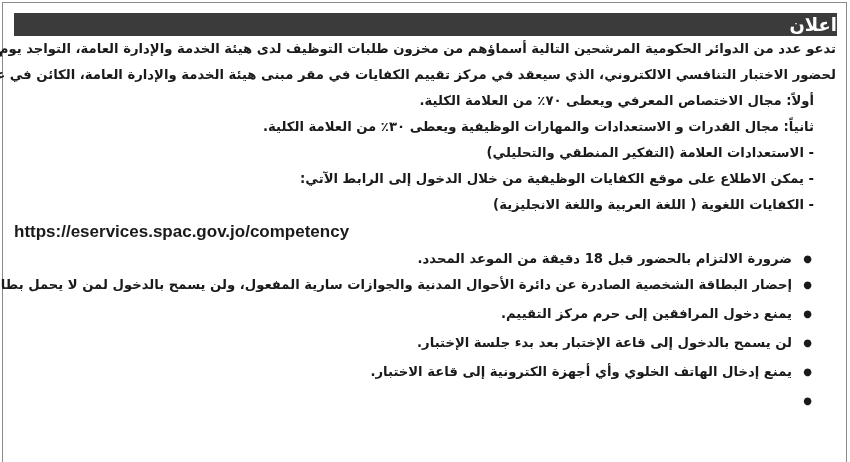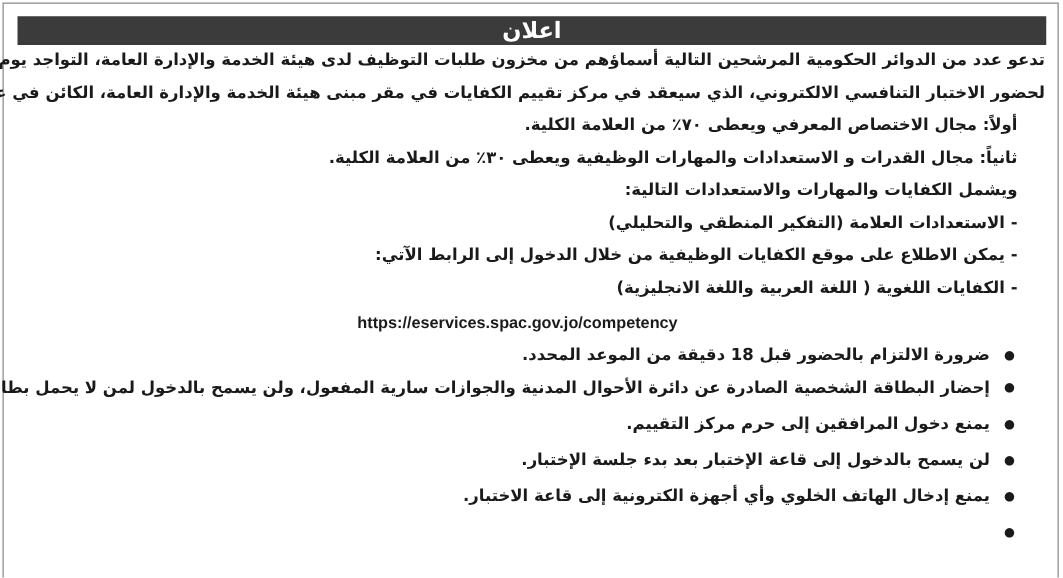--- a/index.html
+++ b/index.html
@@ -25,21 +25,21 @@
       background: #ffffff;
     }
     .header-bar {
       position: absolute;
       left: 14px;
       top: 13px;
       width: 823px;
       height: 23px;
       background: #3b3b3b;
       color: #ffffff;
-      text-align: center;
+      text-align: right;
       direction: rtl;
     }
     .header-title {
       font-weight: bold;
       font-size: 18px;
       line-height: 23px;
       letter-spacing: 0;
     }
     .content {
       position: absolute;
@@ -56,23 +56,23 @@
       line-height: 26px;
       white-space: nowrap;
       font-weight: bold;
     }
     .line.intro1 { margin-right: -22px; }
     .line.intro2 { margin-right: -22px; }
     .url-line {
       height: 28px;
       line-height: 28px;
       direction: ltr;
-      text-align: center;
+      text-align: left;
       font-family: "Liberation Sans", sans-serif;
-      font-size: 13px;
+      font-size: 17px;
       font-weight: bold;
       color: #1a1a1a;
     }
     .notes-title {
       height: 24px;
       line-height: 22px;
       font-weight: normal;
       font-size: 13.5px;
     }
     ul.notes {
@@ -106,21 +106,20 @@
 
 <div class="header-bar">
   <span class="header-title">اعلان</span>
 </div>
 
 <div class="content">
   <div class="line intro1">تدعو عدد من الدوائر الحكومية المرشحين التالية أسماؤهم من مخزون طلبات التوظيف لدى هيئة الخدمة والإدارة العامة، التواجد يوم الخميس الموافق ٢٠٢٥/٩/٢٥، الساعة ١١ صباحا،</div>
   <div class="line intro2">لحضور الاختبار التنافسي الالكتروني، الذي سيعقد في مركز تقييم الكفايات في مقر مبنى هيئة الخدمة والإدارة العامة، الكائن في عمان/ طبربور- شارع الأقصى، وفقا للمجالات التالية:</div>
   <div class="line">أولاً: مجال الاختصاص المعرفي ويعطى ٧٠٪ من العلامة الكلية.</div>
   <div class="line">ثانياً: مجال القدرات و الاستعدادات والمهارات الوظيفية ويعطى ٣٠٪ من العلامة الكلية.</div>
-  <div class="line">ويشمل الكفايات والمهارات والاستعدادات التالية:</div>
   <div class="line">- الاستعدادات العلامة (التفكير المنطقي والتحليلي)</div>
   <div class="line">- يمكن الاطلاع على موقع الكفايات الوظيفية من خلال الدخول إلى الرابط الآتي:</div>
   <div class="line">- الكفايات اللغوية ( اللغة العربية واللغة الانجليزية)</div>
   <div class="url-line">https://eservices.spac.gov.jo/competency</div>
 
   <ul class="notes">
     <li>
       <span class="bullet">●</span>
       <span>ضرورة الالتزام بالحضور قبل 18 دقيقة من الموعد المحدد.</span>
     </li>

